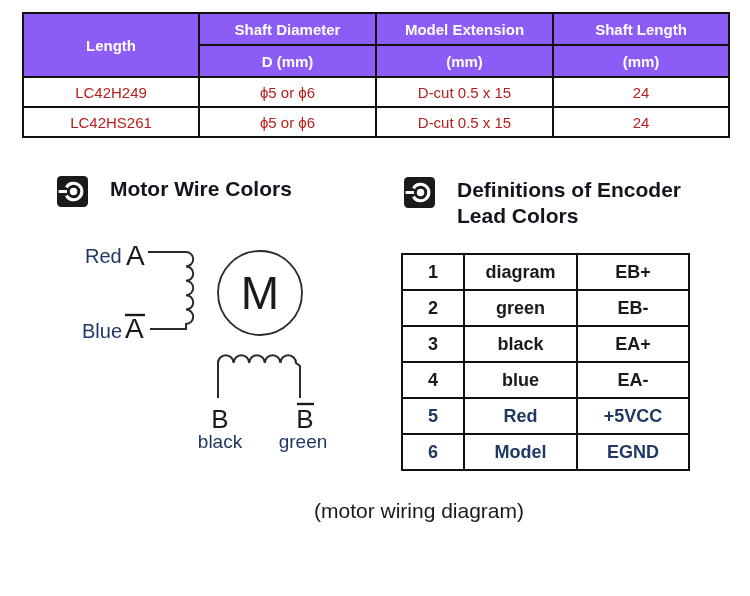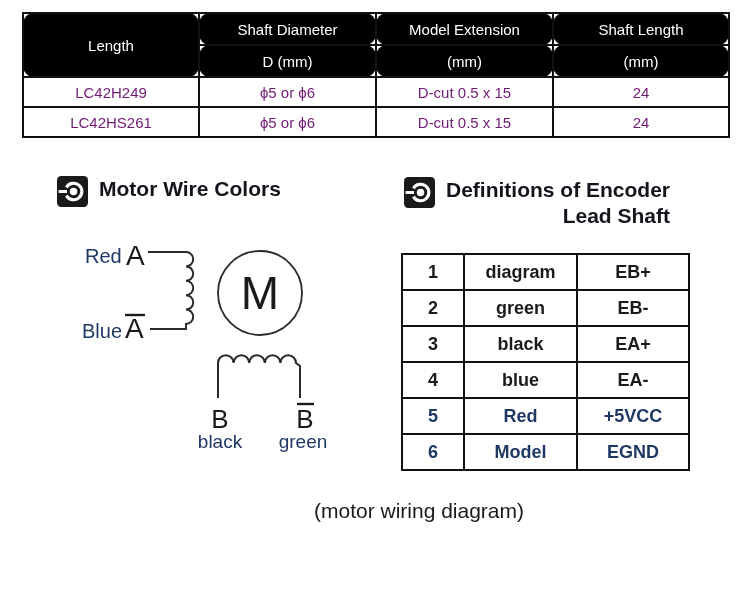--- a/index.html
+++ b/index.html
@@ -4,30 +4,30 @@
 <style>
   html,body{margin:0;padding:0;background:#ffffff;}
   body{width:750px;height:596px;position:relative;overflow:hidden;
        font-family:"Liberation Sans",sans-serif;color:#1a1a1a;}
 
   
   .spec-table{position:absolute;left:22px;top:12px;width:706px;
               border-collapse:collapse;table-layout:fixed;}
   .spec-table th,.spec-table td{border:2px solid #111111;text-align:center;
               vertical-align:middle;font-size:15px;padding:0;}
-  .spec-table th{background:#000000;color:#ffffff;font-weight:400;height:30px;border-radius:11px;}
-  .spec-table td{height:28px;font-weight:400;color:#701a75;}
+  .spec-table th{background:#8b5cf6;color:#ffffff;font-weight:700;height:30px;}
+  .spec-table td{height:28px;font-weight:400;color:#b91c1c;}
 
   
-  .section-header{position:absolute;display:flex;align-items:flex-start;gap:11px;}
+  .section-header{position:absolute;display:flex;align-items:flex-start;gap:22px;}
   .section-header .title{font-size:21px;font-weight:600;color:#14141c;line-height:26px;}
   .logo-icon{width:31px;height:31px;flex:0 0 31px;}
 
   .sec-motor{left:57px;top:176px;}
-  .sec-encoder{left:404px;top:177px;text-align:right;}
+  .sec-encoder{left:404px;top:177px;}
 
   
   .diagram{position:absolute;left:55px;top:232px;}
 
   
   .enc-table{position:absolute;left:401px;top:253px;width:287px;
              border-collapse:collapse;table-layout:fixed;}
   .enc-table td{border:2px solid #111111;text-align:center;vertical-align:middle;
              font-size:18px;font-weight:600;height:34px;color:#1a1a1a;padding:0;}
   .enc-table tr:nth-child(n+5) td{color:#1f3864;}
@@ -85,21 +85,21 @@
 
 <div class="section-header sec-encoder">
   <svg class="logo-icon" viewBox="0 0 30 30">
     <rect x="0" y="0" width="30" height="30" rx="4" fill="#1a1a1a"></rect>
     <path d="M9.1,11 A8,8 0 1 1 9.1,19" fill="none" stroke="#ffffff" stroke-width="3"></path>
     <circle cx="16" cy="15" r="3.6" fill="#ffffff"></circle>
     <rect x="1.5" y="13.6" width="8.2" height="2.8" fill="#ffffff"></rect>
   </svg>
   <div class="title">
     <div>Definitions of Encoder</div>
-    <div>Lead Shaft</div>
+    <div>Lead Colors</div>
   </div>
 </div>
 
 <svg class="diagram" width="350" height="230" viewBox="0 0 350 230">
 
   <text x="30" y="31" font-size="20" font-weight="500" fill="#1f3864">Red</text>
   <text x="71" y="33" font-size="28" font-weight="500" fill="#1a1a1a">A</text>
   <text x="27" y="106" font-size="20" font-weight="500" fill="#1f3864">Blue</text>
   <text x="70" y="106" font-size="28" font-weight="500" fill="#1a1a1a">A</text>
   <line x1="70" y1="83" x2="90" y2="83" stroke="#1a1a1a" stroke-width="2.4"></line>

